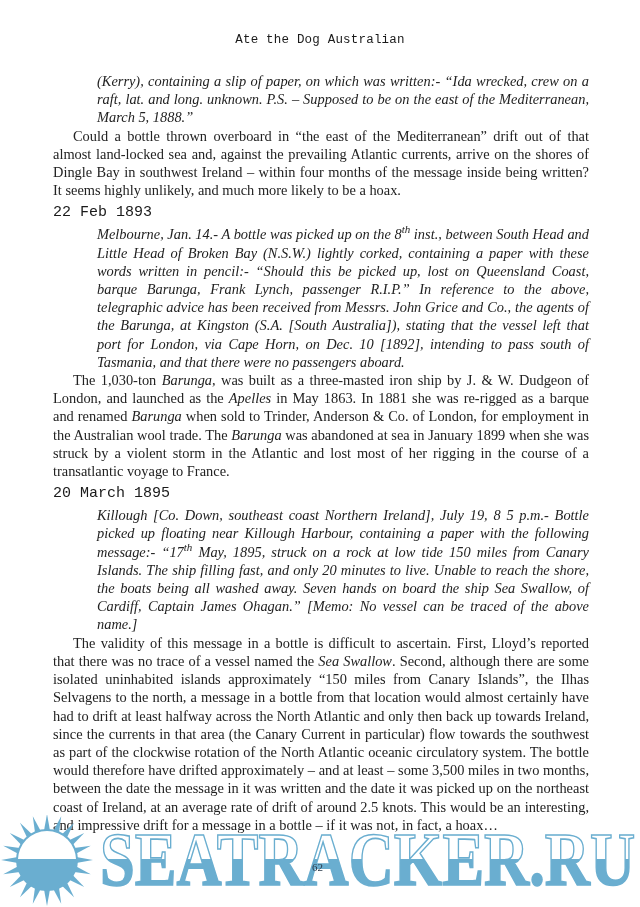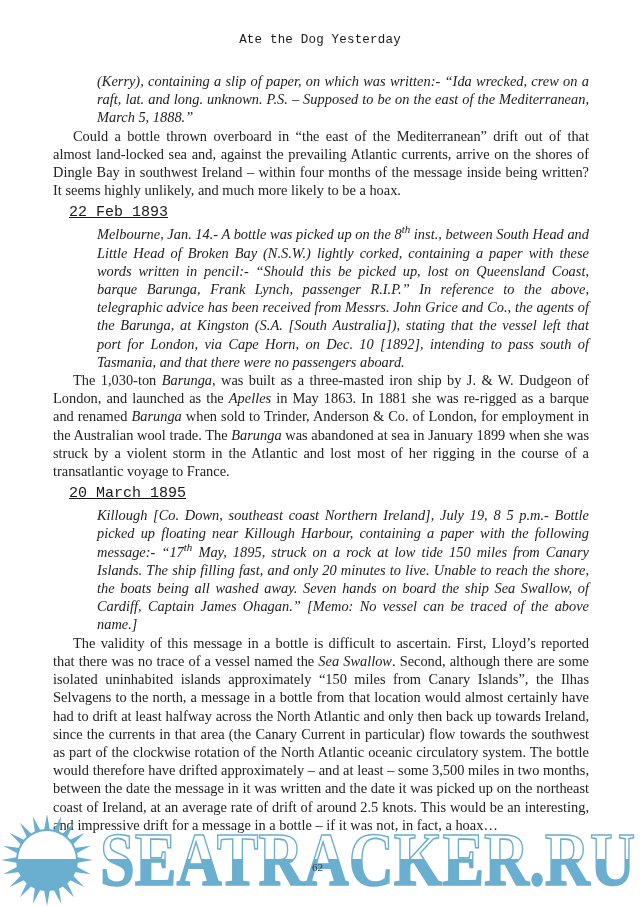--- a/index.html
+++ b/index.html
@@ -15,35 +15,35 @@
     font-family: "Liberation Serif", "DejaVu Serif", serif;
     font-size: 14.4px; line-height: 18.2px; color: #222;
   }
   .body-text p { margin: 0; text-align: justify; }
   .body-text p.indent { text-indent: 20px; }
   .body-text p.quote { font-style: italic; margin-left: 44px; }
   .body-text em { font-style: italic; font-family: Liberation Serif, serif; }
   .body-text sup { font-size: 11px; line-height: 0; vertical-align: 6px; }
   .date-head {
     font-family: "Liberation Mono", "DejaVu Sans Mono", monospace;
-    font-size: 15px; color: #1a1a1a; margin: 4px 0 2px 16px; line-height: 20px; text-decoration: underline;
+    font-size: 15px; color: #1a1a1a; margin: 4px 0 2px 0; line-height: 20px;
   }
   .page-number {
     position: absolute; left: 312px; top: 861px;
     font-family: Liberation Serif, serif;
     font-size: 11px; color: #2a3a4a; z-index: 3;
   }
   .watermark { position: absolute; left: 0; top: 815px; width: 640px; height: 92px; z-index: 2; pointer-events: none; }
 </style>
 </head>
 <body>
 
 <div class="page">
 
-  <div class="running-head">Ate the Dog Yesterday</div>
+  <div class="running-head">Ate the Dog Australian</div>
 
   <div class="body-text">
     <p class="quote">(Kerry), containing a slip of paper, on which was written:- “Ida wrecked, crew on a raft, lat. and long. unknown. P.S. – Supposed to be on the east of the Mediterranean, March 5, 1888.”</p>
     <p class="indent">Could a bottle thrown overboard in “the east of the Mediterranean” drift out of that almost land-locked sea and, against the prevailing Atlantic currents, arrive on the shores of Dingle Bay in southwest Ireland – within four months of the message inside being written? It seems highly unlikely, and much more likely to be a hoax.</p>
 
     <div class="date-head">22 Feb 1893</div>
     <p class="quote"><span>Melbourne, Jan. 14.- A bottle was picked up on the 8</span><sup>th</sup><span> inst., between South Head and Little Head of Broken Bay (N.S.W.) lightly corked, containing a paper with these words written in pencil:- “Should this be picked up, lost on Queensland Coast, barque Barunga, Frank Lynch, passenger R.I.P.” In reference to the above, telegraphic advice has been received from Messrs. John Grice and Co., the agents of the Barunga, at Kingston (S.A. [South Australia]), stating that the vessel left that port for London, via Cape Horn, on Dec. 10 [1892], intending to pass south of Tasmania, and that there were no passengers aboard.</span></p>
     <p class="indent"><span>The 1,030-ton </span><em>Barunga</em><span>, was built as a three-masted iron ship by J. &amp; W. Dudgeon of London, and launched as the </span><em>Apelles</em><span> in May 1863. In 1881 she was re-rigged as a barque and renamed </span><em>Barunga</em><span> when sold to Trinder, Anderson &amp; Co. of London, for employment in the Australian wool trade. The </span><em>Barunga</em><span> was abandoned at sea in January 1899 when she was struck by a violent storm in the Atlantic and lost most of her rigging in the course of a transatlantic voyage to France.</span></p>
 
     <div class="date-head">20 March 1895</div>

